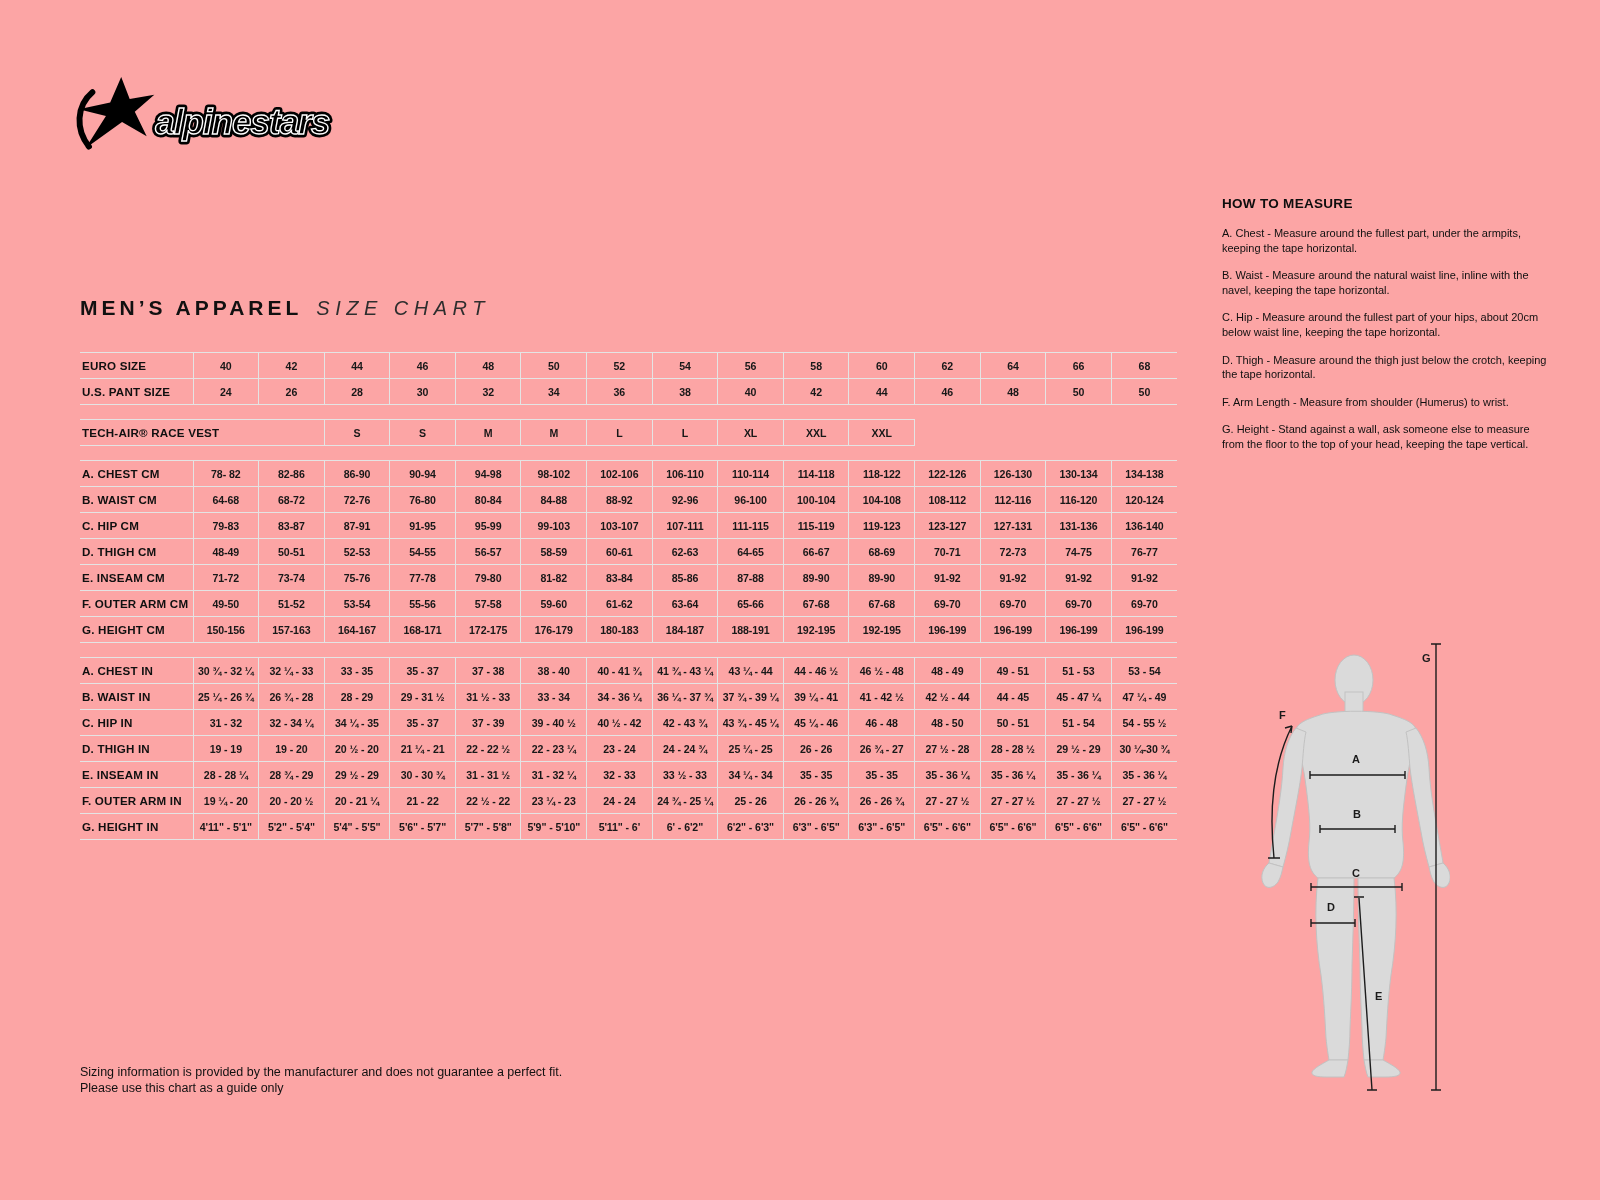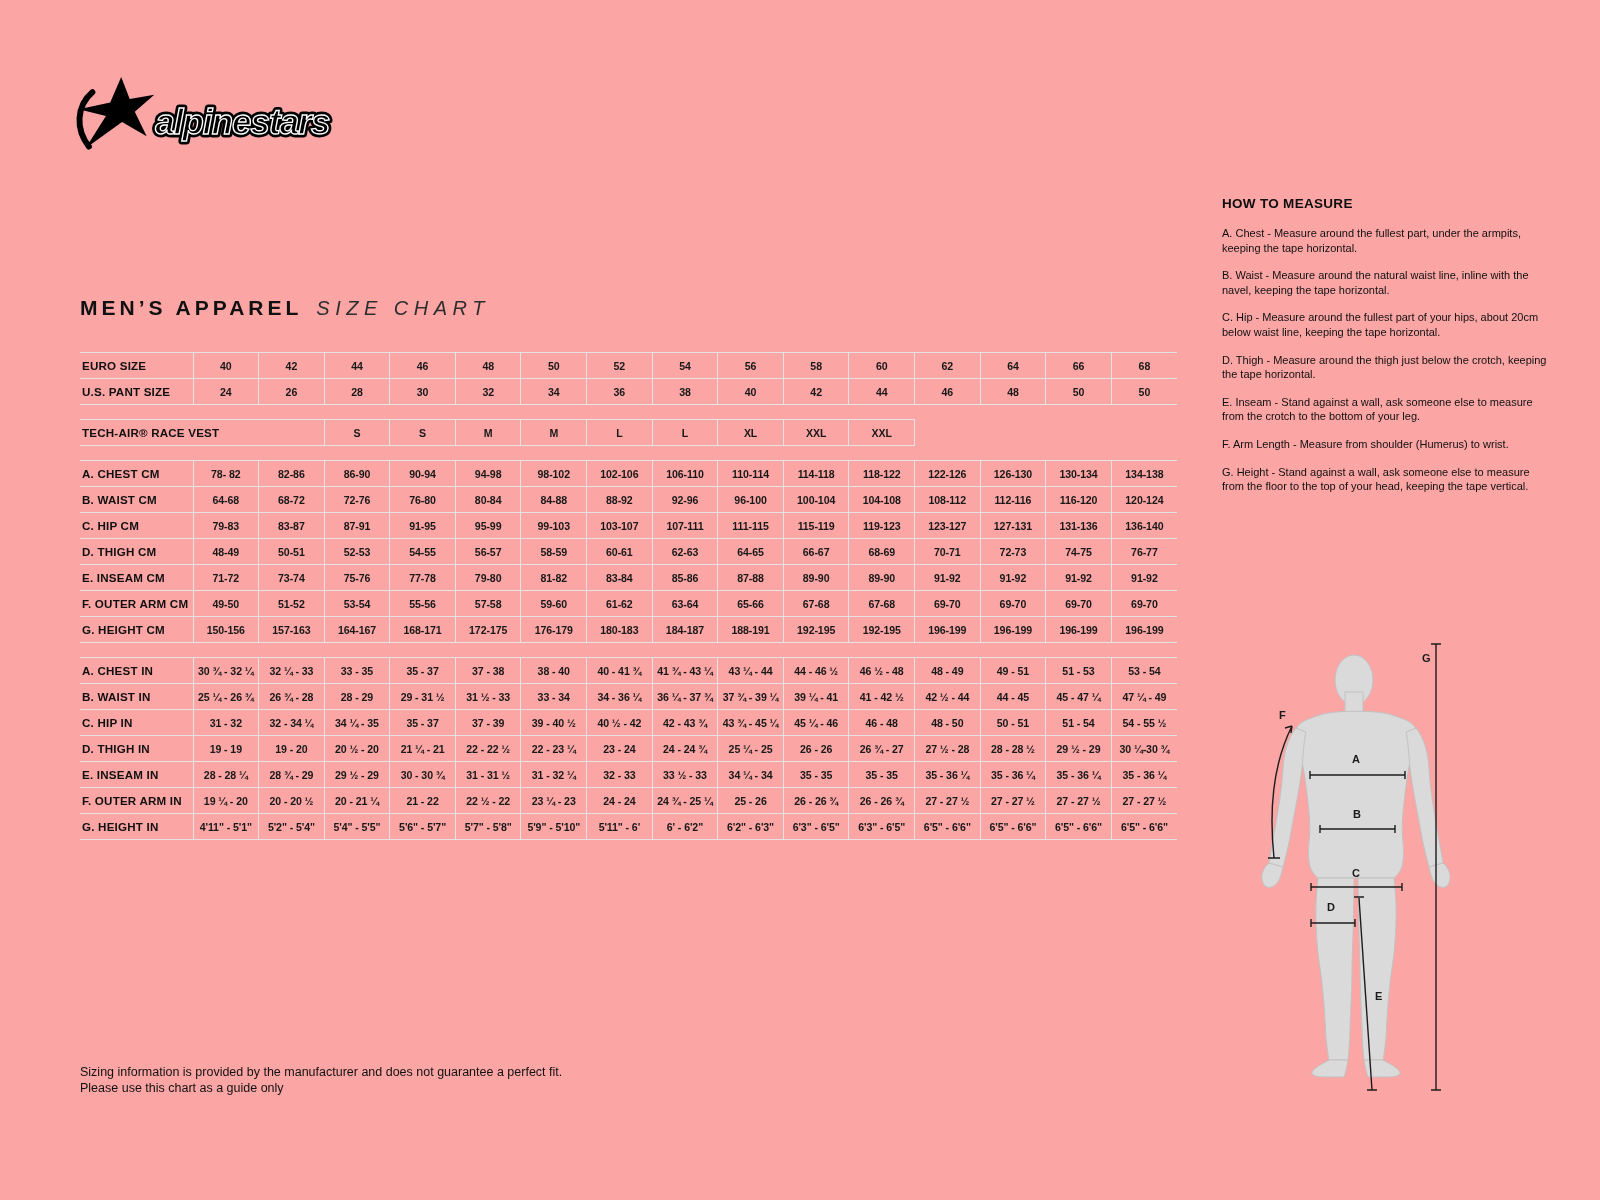--- a/index.html
+++ b/index.html
@@ -390,21 +390,20 @@
         </tbody>
     </table>
   </div>
 
   <div id="measure">
     <h3>HOW TO MEASURE</h3>
     <p>A. Chest - Measure around the fullest part, under the armpits, keeping the tape horizontal.</p>
     <p>B. Waist - Measure around the natural waist line, inline with the navel, keeping the tape horizontal.</p>
     <p>C. Hip - Measure around the fullest part of your hips, about 20cm below waist line, keeping the tape horizontal.</p>
     <p>D. Thigh - Measure around the thigh just below the crotch, keeping the tape horizontal.</p>
-    <p>E. Inseam - Stand against a wall, ask someone else to measure from the crotch to the bottom of your leg.</p>
     <p>F. Arm Length - Measure from shoulder (Humerus) to wrist.</p>
     <p>G. Height - Stand against a wall, ask someone else to measure from the floor to the top of your head, keeping the tape vertical.</p>
   </div>
 
   <div id="figure">
     <svg width="228" height="488" viewBox="0 0 228 488">
       <g fill="#dadada" stroke="#c2c2c2" stroke-width="1">
         <ellipse cx="132" cy="60" rx="19" ry="25"></ellipse>
         <rect x="123" y="72" width="18" height="26"></rect>
         <path d="M98,95 C110,90 158,90 170,95 C186,100 193,104 194,110 C191,130 186,148 184,166 C181,190 179,206 181,222 C183,242 180,252 172,258 L96,258 C88,252 85,242 87,222 C89,206 87,190 84,166 C82,148 77,130 74,110 C75,104 82,100 98,95 Z"></path>

